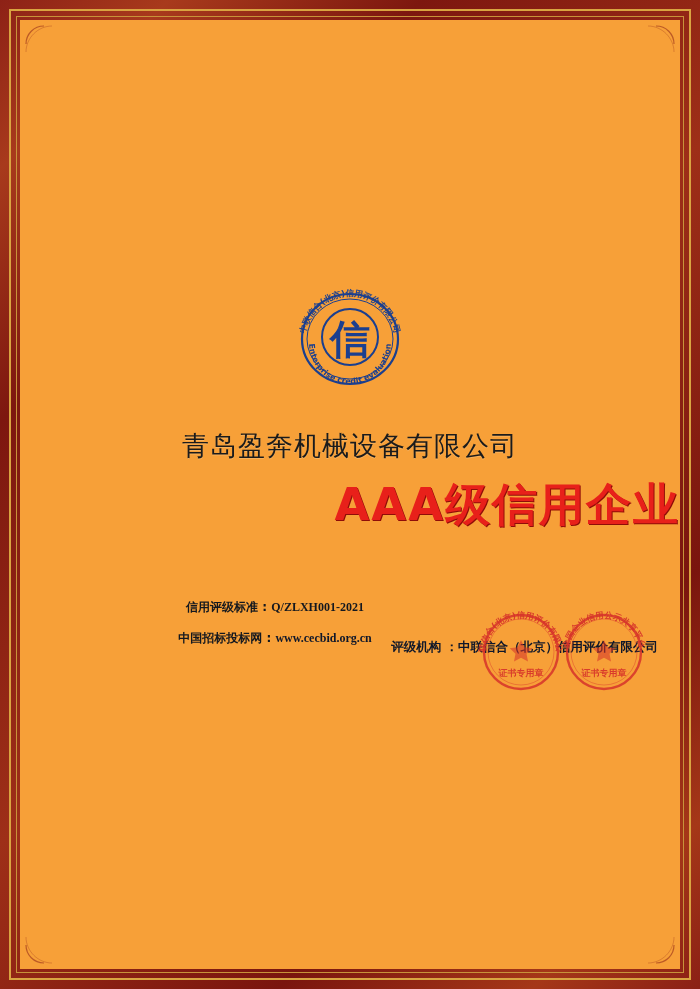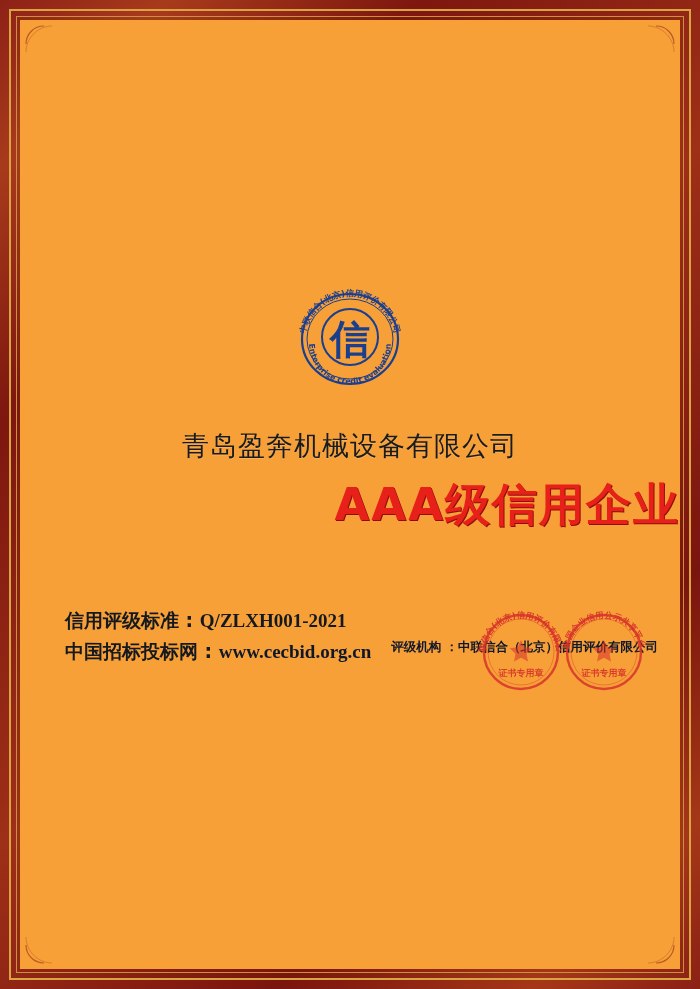--- a/index.html
+++ b/index.html
@@ -103,27 +103,28 @@
     font-size: 45px;
     letter-spacing: 2px;
     color: #e8201a;
     text-shadow: 1px 1px 0 #8f0d08;
   }
 
   
   .details {
     position: absolute;
     left: 45px;
-    top: 585px;
+    top: 572px;
     width: 420px;
     color: #14181f;
     font-family: "DejaVu Sans", sans-serif;
-    font-size: 19px;
+    font-size: 12px;
     font-weight: bold;
     line-height: 31px;
+    text-align: center;
   }
   .details .row { white-space: nowrap; }
   .details .val-serif {
     font-family: "Liberation Serif", serif;
     font-weight: bold;
   }
   .details a, .details .link {
     color: #0f172a;
     text-decoration: none;
     font-family: "Liberation Serif", serif;

